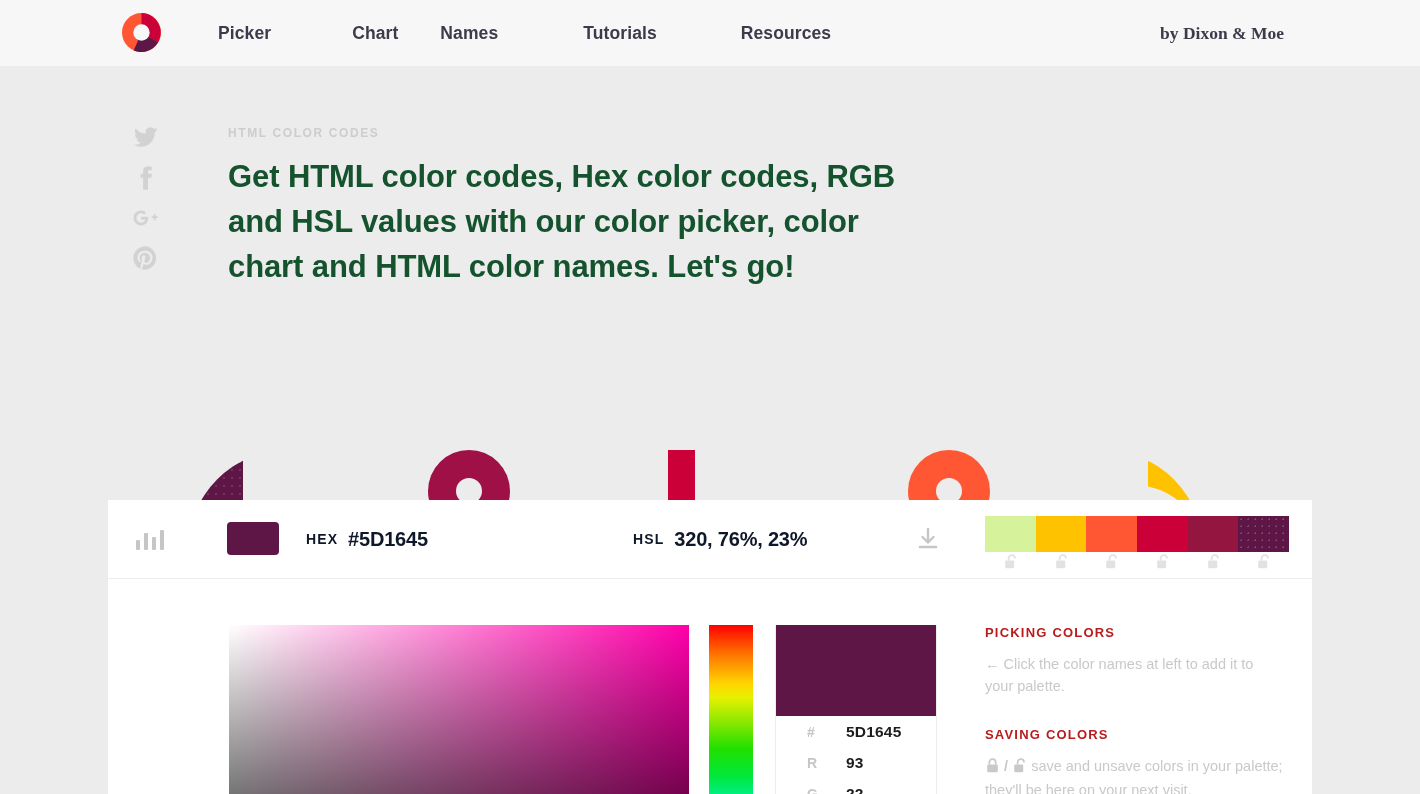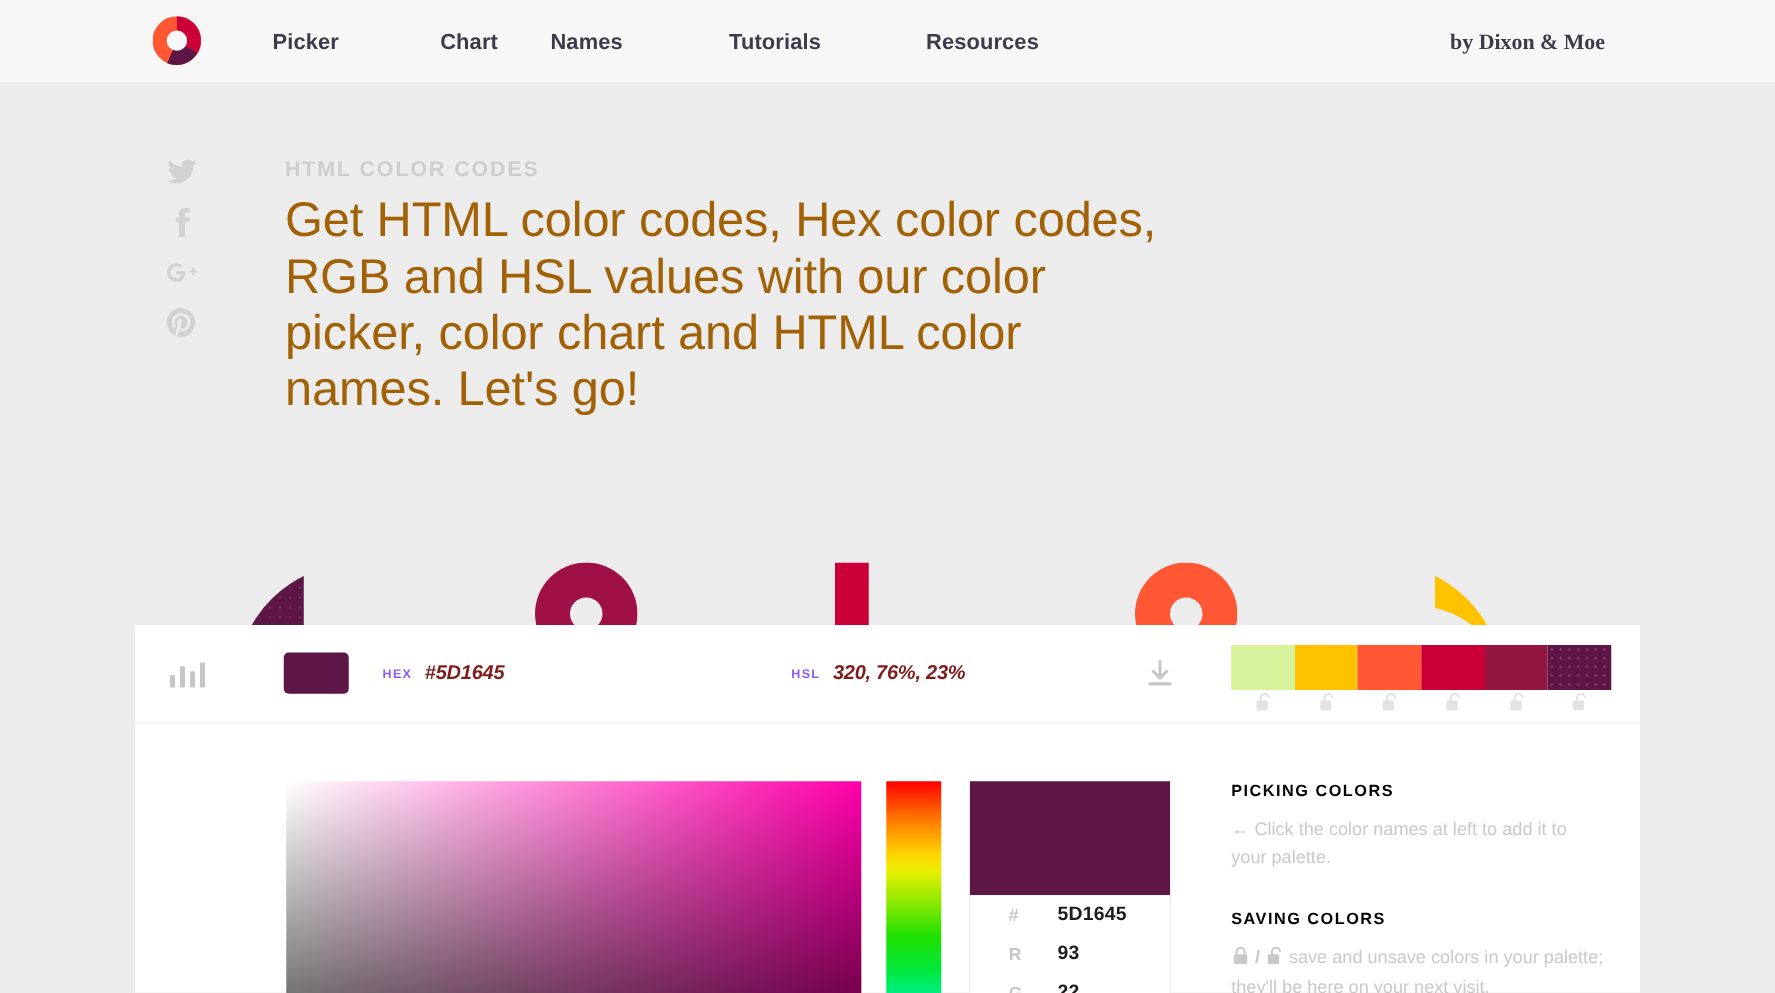--- a/index.html
+++ b/index.html
@@ -87,34 +87,34 @@
     margin-bottom: 10px;
     color: #d2d2d2;
     cursor: pointer;
   }
   .social-icon svg { display: block; fill: #d2d2d2; }
 
   .hero-eyebrow {
     position: absolute;
     left: 228px;
     top: 60px;
-    font-size: 17px;
+    font-size: 12px;
     font-weight: bold;
     letter-spacing: 1.6px;
     color: #cfcccc;
   }
   .hero-title {
     position: absolute;
     left: 228px;
     top: 88px;
     width: 710px;
-    font-size: 39px;
+    font-size: 31px;
     line-height: 45px;
-    font-weight: normal;
-    color: #a16207;
+    font-weight: bold;
+    color: #14532d;
     letter-spacing: -0.1px;
   }
 
   
   .deco-band {
     position: absolute;
     left: 0;
     top: 450px;
     width: 1420px;
     height: 50px;
@@ -157,32 +157,31 @@
   .tb-field {
     position: absolute;
     top: 0;
     height: 78px;
     display: flex;
     align-items: center;
     gap: 10px;
     white-space: nowrap;
   }
   .tb-label {
-    font-size: 10px;
+    font-size: 14px;
     font-weight: bold;
     letter-spacing: 1.1px;
-    color: #8b5cf6;
+    color: #0f172a;
   }
   .tb-value {
-    font-size: 16px;
-    font-weight: bold;
-    color: #7f1d1d;
+    font-size: 20px;
+    font-weight: bold;
+    color: #0f172a;
     letter-spacing: -0.2px;
     cursor: text;
-    font-style: italic;
   }
   .tb-hex { left: 198px; }
   .tb-rgb { left: 355px; }
   .tb-hsl { left: 525px; justify-content: center; }
 
   .tb-download {
     position: absolute;
     left: 805px;
     top: 26px;
     width: 30px;
@@ -291,21 +290,21 @@
   .info-col {
     position: absolute;
     left: 877px;
     top: 46px;
     width: 300px;
   }
   .info-head {
     font-size: 13px;
     font-weight: bold;
     letter-spacing: 1.2px;
-    color: #000000;
+    color: #b91c1c;
     margin-bottom: 13px;
   }
   .info-body {
     font-size: 14.5px;
     line-height: 22px;
     color: #c9c9c9;
     margin-bottom: 30px;
   }
   .info-body .glyph {
     color: #c9c9c9;

